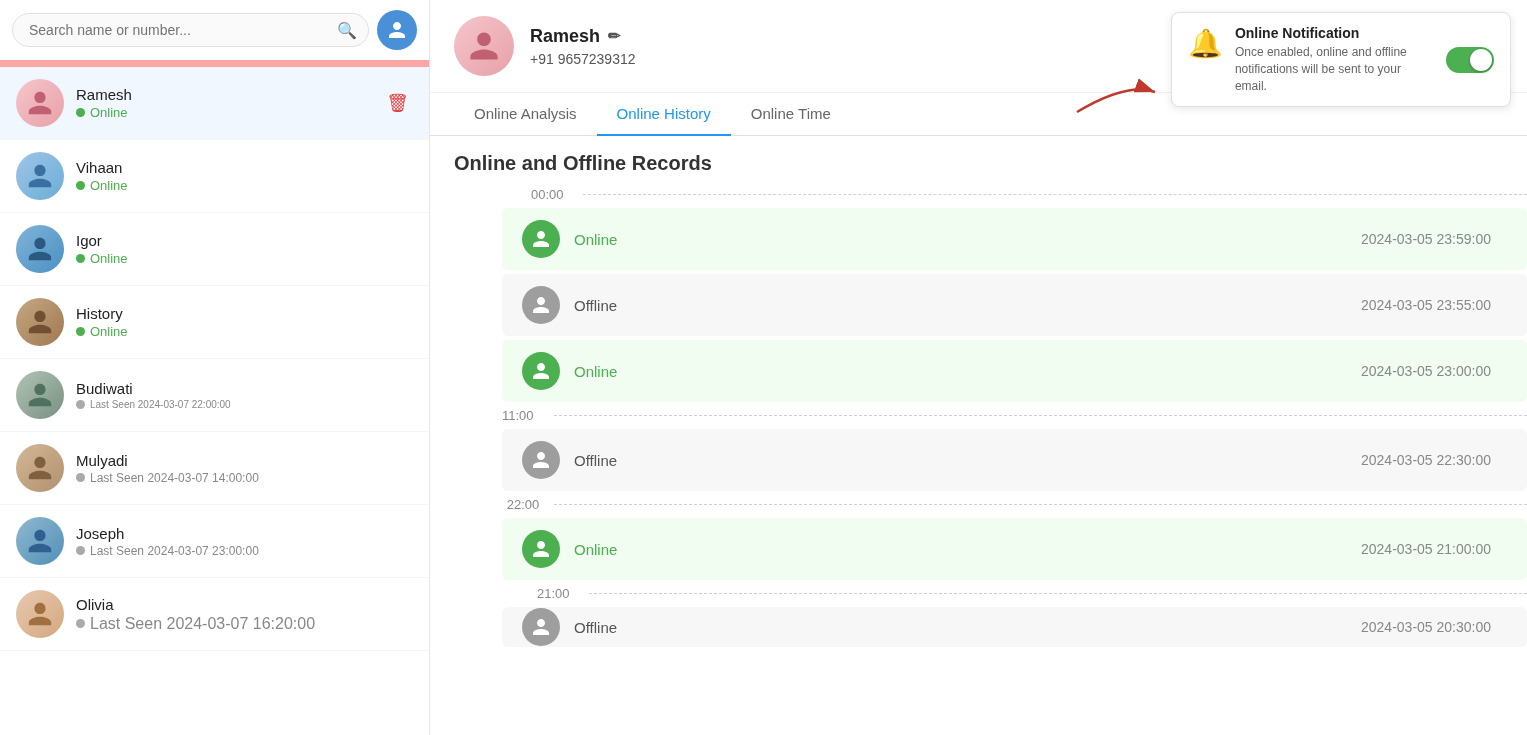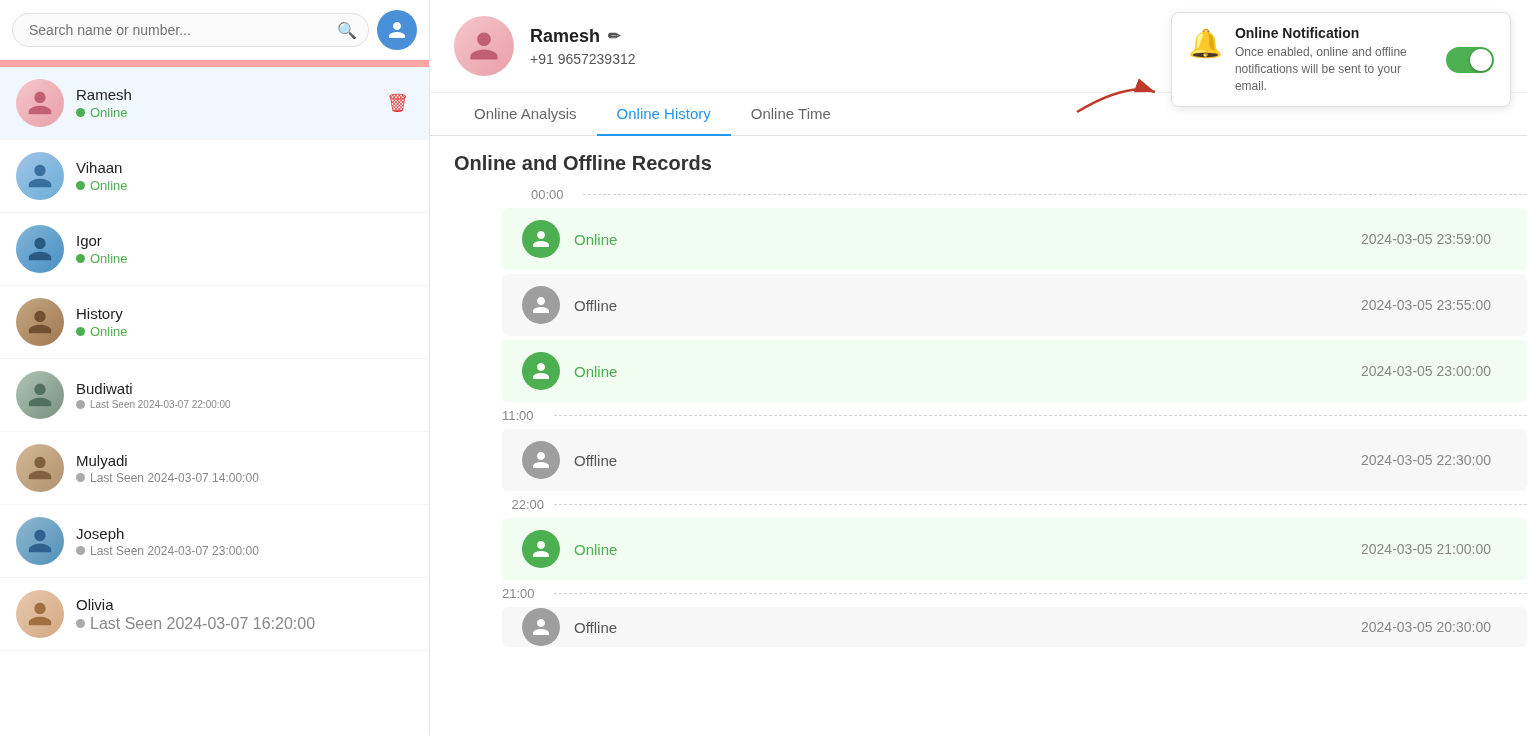--- a/index.html
+++ b/index.html
@@ -465,36 +465,36 @@
           <div class="record-icon offline-icon">
             <svg width="20" height="20" viewBox="0 0 24 24" fill="white">
                 <path d="M12 12c2.7 0 4.8-2.1 4.8-4.8S14.7 2.4 12 2.4 7.2 4.5 7.2 7.2 9.3 12 12 12zm0 2.4c-3.2 0-9.6 1.6-9.6 4.8v2.4h19.2v-2.4c0-3.2-6.4-4.8-9.6-4.8z"></path>
               </svg>
           </div>
           <span class="record-label offline-label">Offline</span>
           <span class="record-time">2024-03-05 22:30:00</span>
         </div>
 
         <div style="display:flex; align-items:center; margin: 6px 0; gap:10px;">
-          <span style="font-size:13px;color:#888;width:42px;text-align:right;flex-shrink:0;">22:00</span>
+          <span style="font-size:13px;color:#888;width:42px;text-align:center;flex-shrink:0;">22:00</span>
           <div style="flex:1;border-top:1px dashed #d0d0d0;"></div>
         </div>
 
         <div class="record-row online-row">
           <div class="record-icon online-icon">
             <svg width="20" height="20" viewBox="0 0 24 24" fill="white">
                 <path d="M12 12c2.7 0 4.8-2.1 4.8-4.8S14.7 2.4 12 2.4 7.2 4.5 7.2 7.2 9.3 12 12 12zm0 2.4c-3.2 0-9.6 1.6-9.6 4.8v2.4h19.2v-2.4c0-3.2-6.4-4.8-9.6-4.8z"></path>
               </svg>
           </div>
           <span class="record-label online-label">Online</span>
           <span class="record-time">2024-03-05 21:00:00</span>
         </div>
 
         <div style="display:flex; align-items:center; margin: 6px 0; gap:10px;">
-          <span style="font-size:13px;color:#888;width:42px;text-align:left;flex-shrink:0;">21:00</span>
+          <span style="font-size:13px;color:#888;width:42px;text-align:left;flex-shrink:0;margin-left:35px;">21:00</span>
           <div style="flex:1;border-top:1px dashed #d0d0d0;"></div>
         </div>
 
         <div class="record-row offline-row" style="overflow:hidden; max-height:40px;">
           <div class="record-icon offline-icon">
             <svg width="20" height="20" viewBox="0 0 24 24" fill="white">
                 <path d="M12 12c2.7 0 4.8-2.1 4.8-4.8S14.7 2.4 12 2.4 7.2 4.5 7.2 7.2 9.3 12 12 12zm0 2.4c-3.2 0-9.6 1.6-9.6 4.8v2.4h19.2v-2.4c0-3.2-6.4-4.8-9.6-4.8z"></path>
               </svg>
           </div>
           <span class="record-label offline-label">Offline</span>

